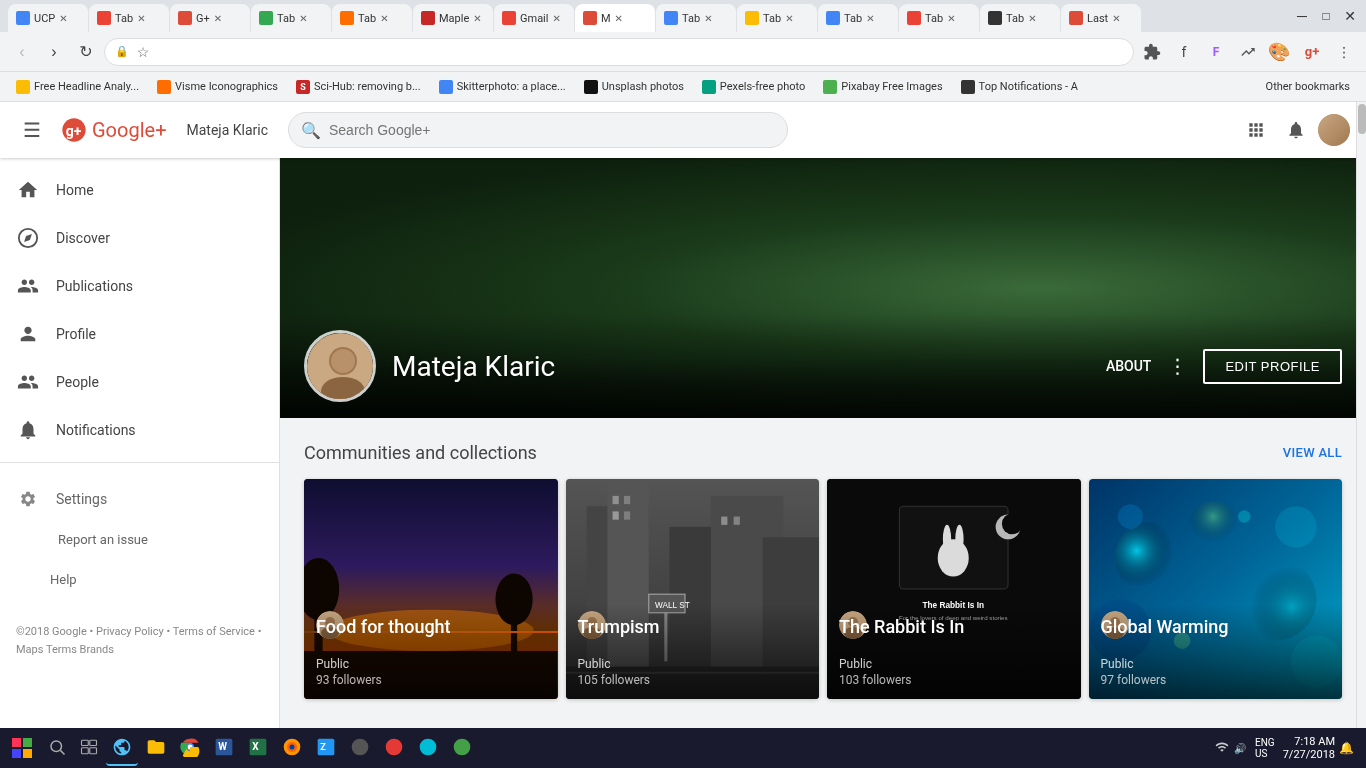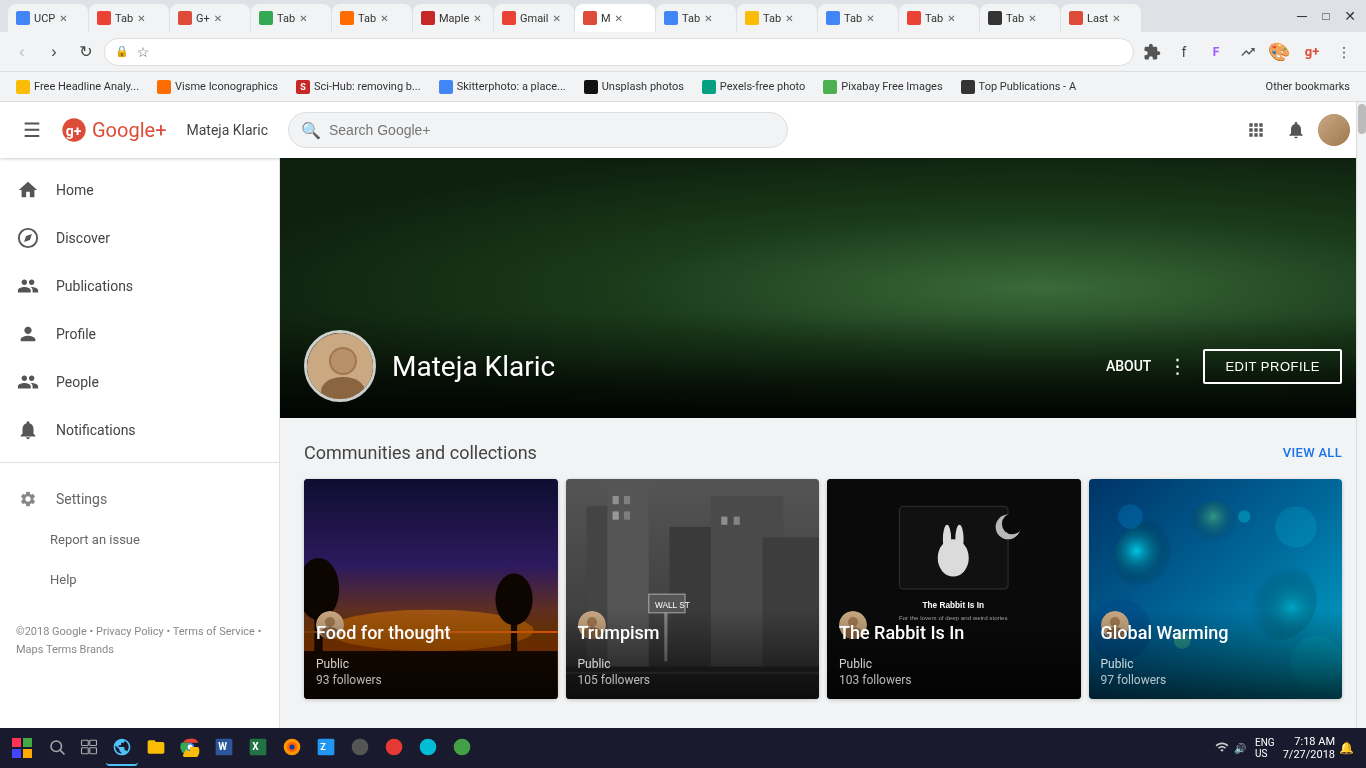--- a/index.html
+++ b/index.html
@@ -93,21 +93,21 @@
     .collections-header { display: flex; align-items: center; justify-content: space-between; margin-bottom: 16px; }
     .collections-title { font-size: 18px; color: #444; font-weight: 400; }
     .view-all-btn { color: #1a73e8; font-size: 13px; font-weight: 500; cursor: pointer; text-decoration: none; letter-spacing: 0.3px; }
 
     
     .collections-grid { display: flex; gap: 8px; flex-wrap: nowrap; }
     .collection-card { flex: 1; min-width: 200px; height: 220px; border-radius: 4px; overflow: hidden; position: relative; cursor: pointer; box-shadow: 0 1px 4px rgba(0,0,0,0.2); }
     .card-bg { width: 100%; height: 100%; position: absolute; inset: 0; }
     .card-overlay { position: absolute; bottom: 0; left: 0; right: 0; padding: 12px; background: linear-gradient(to top, rgba(0,0,0,0.7) 0%, transparent 100%); }
     .card-avatar { position: absolute; bottom: 64px; left: 12px; width: 28px; height: 28px; border-radius: 50%; overflow: hidden; }
-    .card-title { font-size: 18px; font-weight: 500; color: #fff; margin-bottom: 14px; }
+    .card-title { font-size: 18px; font-weight: 500; color: #fff; margin-bottom: 20px; }
     .card-type { font-size: 12px; color: rgba(255,255,255,0.8); }
     .card-followers { font-size: 12px; color: rgba(255,255,255,0.7); margin-top: 2px; }
 
     
     .card-food { background: linear-gradient(to bottom, #1a1a3a 0%, #2d1a5e 30%, #8b4513 70%, #d2691e 85%, #c04000 100%); }
     .card-food::before { content: ''; position: absolute; bottom: 30%; left: 0; right: 0; height: 2px; background: linear-gradient(to right, #8b4513, #d2691e, #ff6000); }
 
     
     .taskbar { height: 40px; background: #1a1a2e; display: flex; align-items: center; padding: 0 4px; gap: 2px; flex-shrink: 0; }
     .taskbar-start { width: 36px; height: 36px; display: flex; align-items: center; justify-content: center; cursor: pointer; color: #fff; font-size: 18px; }
@@ -268,21 +268,21 @@
     <div class="bookmark-item">
       <div class="bm-favicon" style="background:#05a081;border-radius:2px;"></div>
       <span>Pexels-free photo</span>
     </div>
     <div class="bookmark-item">
       <div class="bm-favicon" style="background:#4caf50;border-radius:2px;"></div>
       <span>Pixabay Free Images</span>
     </div>
     <div class="bookmark-item">
       <div class="bm-favicon" style="background:#333;border-radius:2px;"></div>
-      <span>Top Publications - A</span>
+      <span>Top Notifications - A</span>
     </div>
     <div class="bookmark-item" style="margin-left:auto;">
       <span>Other bookmarks</span>
     </div>
   </div>
 
   <div class="browser-content">
 
     <div class="gplus-page">
 
@@ -380,21 +380,21 @@
 
           <div class="sidebar-settings">
             <div class="sidebar-item" style="height:40px;font-size:14px;color:#666;">
               <div class="sidebar-icon">
                 <svg width="18" height="18" viewBox="0 0 24 24" fill="#888">
                     <path d="M19.14,12.94c0.04-0.3,0.06-0.61,0.06-0.94c0-0.32-0.02-0.64-0.07-0.94l2.03-1.58c0.18-0.14,0.23-0.41,0.12-0.61 l-1.92-3.32c-0.12-0.22-0.37-0.29-0.59-0.22l-2.39,0.96c-0.5-0.38-1.03-0.7-1.62-0.94L14.4,2.81c-0.04-0.24-0.24-0.41-0.48-0.41 h-3.84c-0.24,0-0.43,0.17-0.47,0.41L9.25,5.35C8.66,5.59,8.12,5.92,7.63,6.29L5.24,5.33c-0.22-0.08-0.47,0-0.59,0.22L2.74,8.87 C2.62,9.08,2.66,9.34,2.86,9.48l2.03,1.58C4.84,11.36,4.8,11.69,4.8,12s0.02,0.64,0.07,0.94l-2.03,1.58 c-0.18,0.14-0.23,0.41-0.12,0.61l1.92,3.32c0.12,0.22,0.37,0.29,0.59,0.22l2.39-0.96c0.5,0.38,1.03,0.7,1.62,0.94l0.36,2.54 c0.05,0.24,0.24,0.41,0.48,0.41h3.84c0.24,0,0.44-0.17,0.47-0.41l0.36-2.54c0.59-0.24,1.13-0.56,1.62-0.94l2.39,0.96 c0.22,0.08,0.47,0,0.59-0.22l1.92-3.32c0.12-0.22,0.07-0.47-0.12-0.61L19.14,12.94z M12,15.6c-1.98,0-3.6-1.62-3.6-3.6 s1.62-3.6,3.6-3.6s3.6,1.62,3.6,3.6S13.98,15.6,12,15.6z"></path>
                   </svg>
               </div>
               <span>Settings</span>
             </div>
-            <div class="sidebar-item" style="height:40px;font-size:13px;color:#666;">
+            <div class="sidebar-item" style="height:40px;font-size:13px;color:#666;margin-left:8px;">
               <div class="sidebar-icon" style="width:18px;"></div>
               <span>Report an issue</span>
             </div>
             <div class="sidebar-item" style="height:40px;font-size:13px;color:#666;">
               <div class="sidebar-icon" style="width:18px;"></div>
               <span>Help</span>
             </div>
           </div>
 
           <div class="sidebar-footer">

